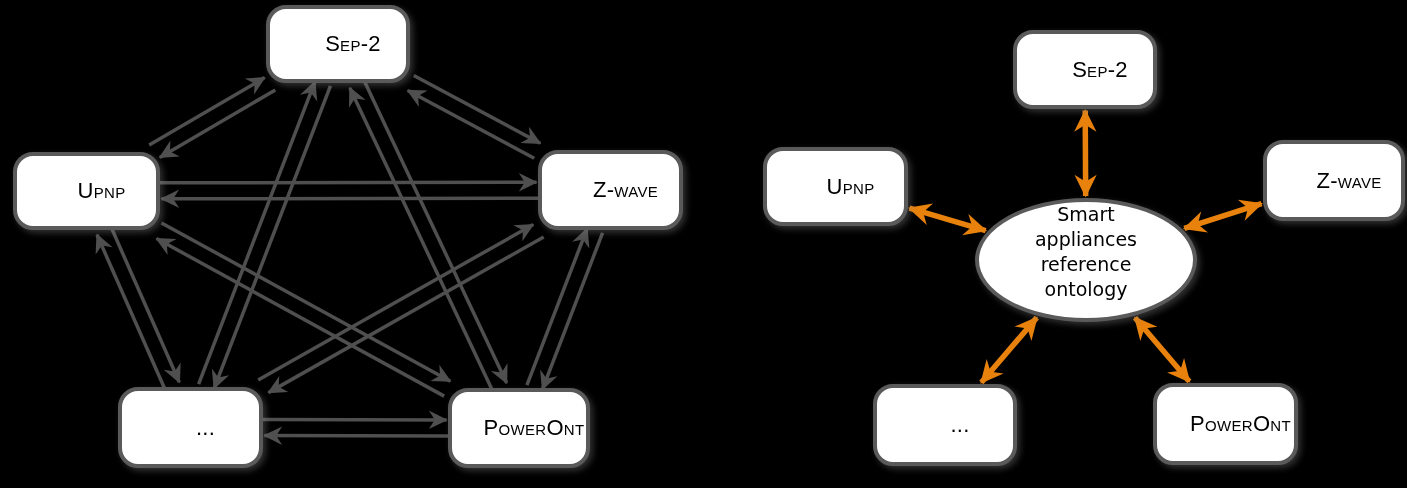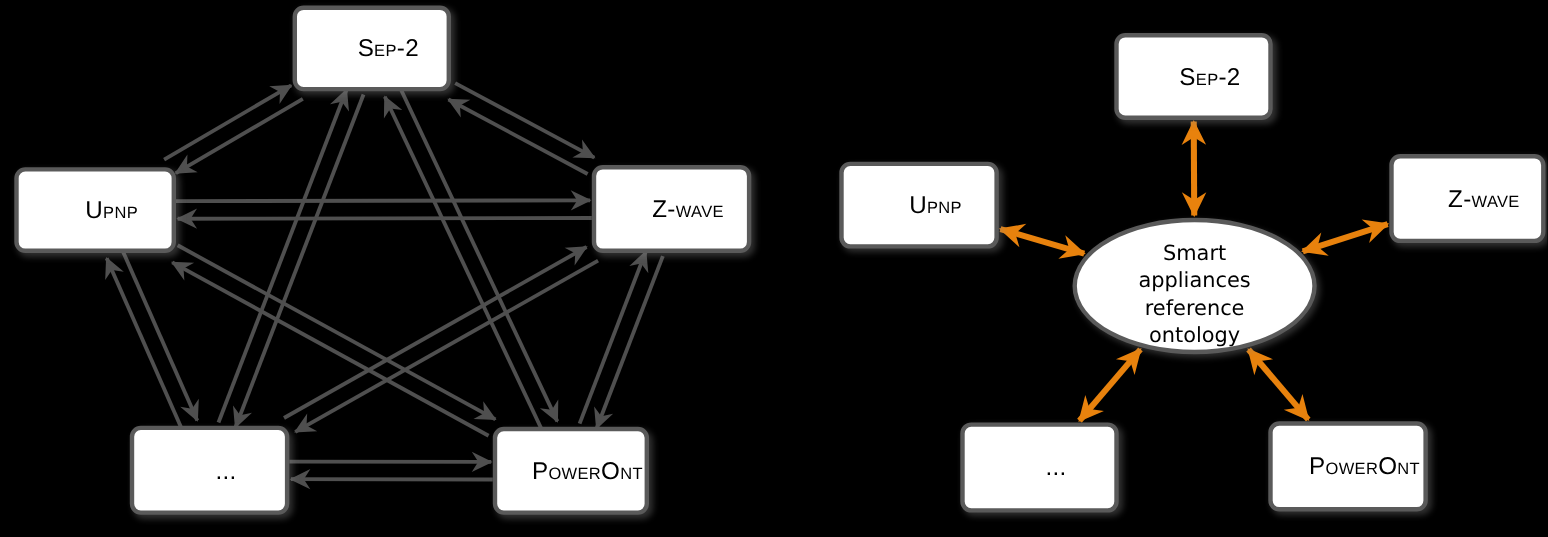--- a/index.html
+++ b/index.html
@@ -9,41 +9,41 @@
     background:#000;
     overflow:hidden;
     font-family:"Liberation Sans",sans-serif;
   }
   #canvas{position:absolute;left:0;top:0;z-index:1;}
   .node{
     position:absolute;
     box-sizing:border-box;
     background:var(--node-fill,#fff);
     border:4px solid var(--node-border,#5a5a5a);
-    border-radius:10px;
+    border-radius:20px;
     display:flex;align-items:center;justify-content:center;
     z-index:2;
     box-shadow:3px 3px 6px rgba(140,140,140,0.35);
     padding-left:30px;
   }
   .node-label{
     font-family:"Liberation Sans",sans-serif;
     font-variant:small-caps;
     font-size:22px;
     letter-spacing:0.3px;
     color:var(--node-text,#000);
     white-space:nowrap;
   }
   .ellipse{
     position:absolute;
     box-sizing:border-box;
     background:var(--node-fill,#fff);
     border:4px solid var(--node-border,#5a5a5a);
     border-radius:50%;
-    display:flex;align-items:flex-end;justify-content:center;
+    display:flex;align-items:flex-start;justify-content:center;
     z-index:2;
     box-shadow:3px 3px 6px rgba(140,140,140,0.35);
   }
   .ellipse-label{
     display:block;
     width:152px;
     text-align:center;
     font-family:"DejaVu Sans","Liberation Sans",sans-serif;
     font-size:19px;
     line-height:1.32;

